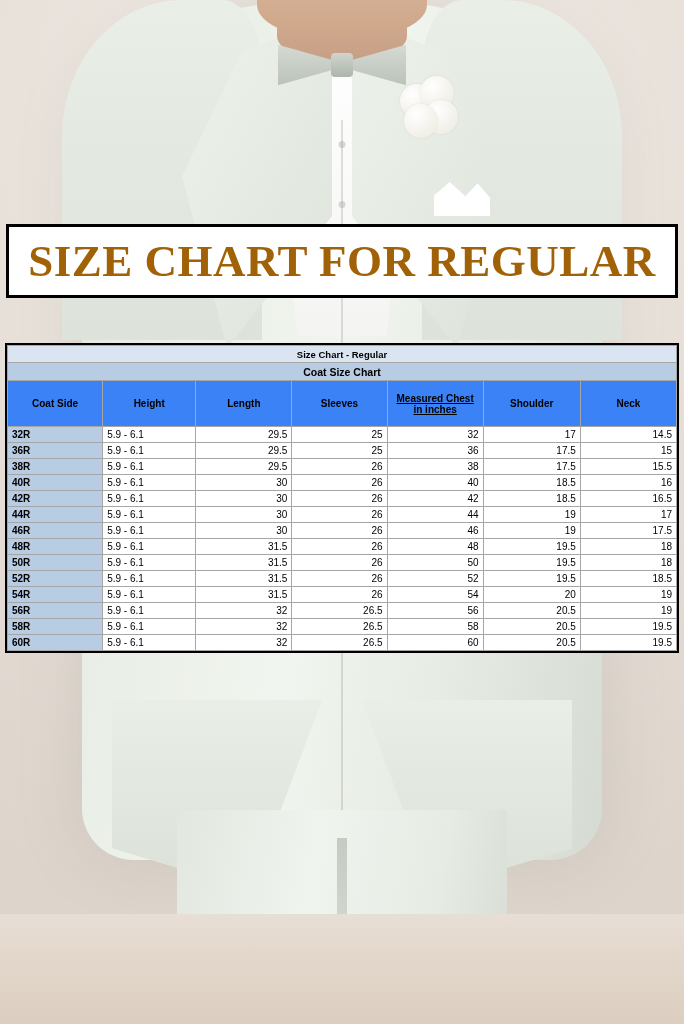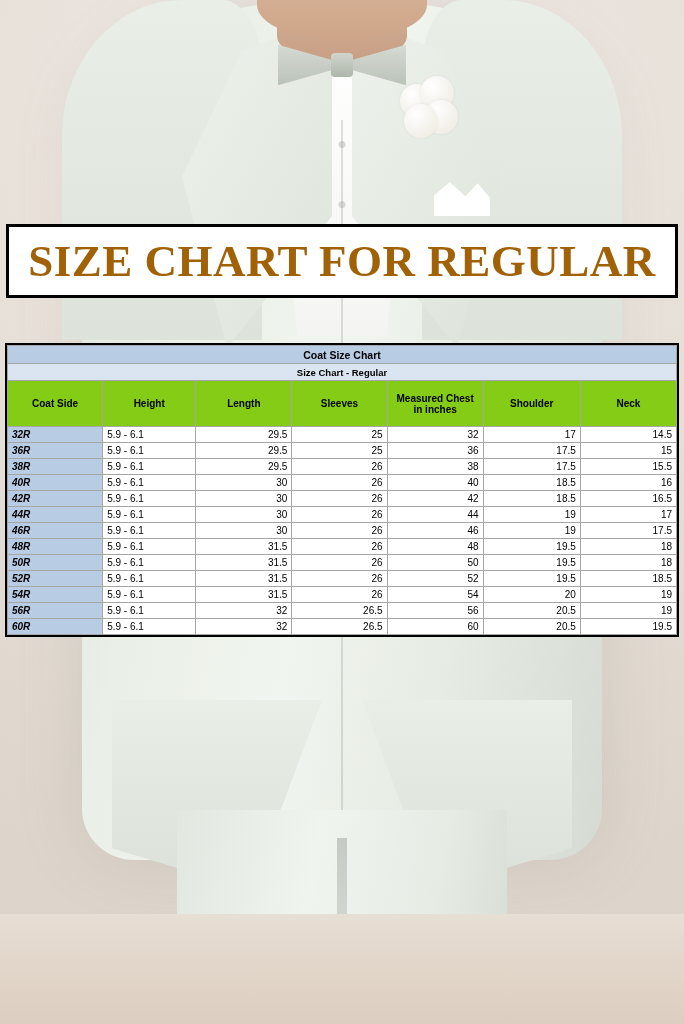--- a/index.html
+++ b/index.html
@@ -247,49 +247,48 @@
     height: 18px;
   }
   .hdr-sub {
     background: #dbe5f1;
     text-align: center;
     font-weight: bold;
     font-size: 9.5px;
     height: 17px;
   }
   .col-head td {
-    background: #84cc16;
+    background: #3b82f6;
     text-align: center;
     font-weight: bold;
     font-size: 10px;
     height: 46px;
     vertical-align: middle;
   }
   tbody tr { height: 16px; }
   td.size-cell {
     background: #b8cce4;
     font-weight: bold;
     text-align: left;
     font-size: 10px;
     width: 95px;
-    font-style: italic;
   }
   td.height-cell {
     text-align: left;
     width: 93px;
     font-size: 10px;
   }
   td.num {
     text-align: right;
     font-size: 10px;
     padding-right: 4px;
   }
   .c-length { width: 96px; }
   .c-sleeves { width: 95px; }
-  .c-chest { width: 96px; }
+  .c-chest { width: 96px; text-decoration: underline; }
   .c-shoulder { width: 97px; }
   .c-neck { width: 96px; }
 </style>
 </head>
 <body>
 
 <div class="photo">
   <div class="suit">
     <div class="jacket"></div>
     <div class="shoulder-left"></div>
@@ -326,24 +325,24 @@
 </div>
 
 <div class="title-banner">
   <div class="title-text">SIZE CHART FOR REGULAR</div>
 </div>
 
 <div class="chart-wrap">
   <table class="size-chart">
     <thead>
       <tr>
-        <td class="hdr-main" colspan="7">Coat Size Chart</td>
+        <td class="hdr-sub" colspan="7">Size Chart - Regular</td>
       </tr>
       <tr>
-        <td class="hdr-sub" colspan="7">Size Chart - Regular</td>
+        <td class="hdr-main" colspan="7">Coat Size Chart</td>
       </tr>
       <tr class="col-head">
         <td>Coat Side</td>
         <td>Height</td>
         <td class="c-length">Length</td>
         <td class="c-sleeves">Sleeves</td>
         <td class="c-chest">Measured Chest in inches</td>
         <td class="c-shoulder">Shoulder</td>
         <td class="c-neck">Neck</td>
       </tr>
@@ -451,20 +450,29 @@
         <tr>
           <td class="size-cell">56R</td>
           <td class="height-cell">5.9 - 6.1</td>
           <td class="num">32</td>
           <td class="num">26.5</td>
           <td class="num">56</td>
           <td class="num">20.5</td>
           <td class="num">19</td>
         </tr>
         <tr>
+          <td class="size-cell">58R</td>
+          <td class="height-cell">5.9 - 6.1</td>
+          <td class="num">32</td>
+          <td class="num">26.5</td>
+          <td class="num">58</td>
+          <td class="num">20.5</td>
+          <td class="num">19.5</td>
+        </tr>
+        <tr>
           <td class="size-cell">60R</td>
           <td class="height-cell">5.9 - 6.1</td>
           <td class="num">32</td>
           <td class="num">26.5</td>
           <td class="num">60</td>
           <td class="num">20.5</td>
           <td class="num">19.5</td>
         </tr>
       </tbody>
   </table>

